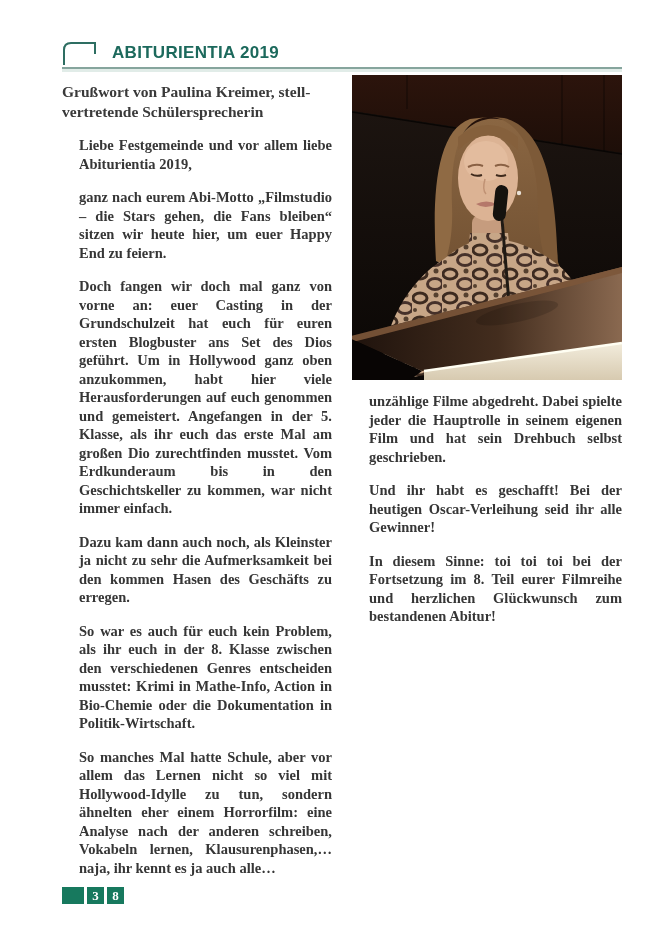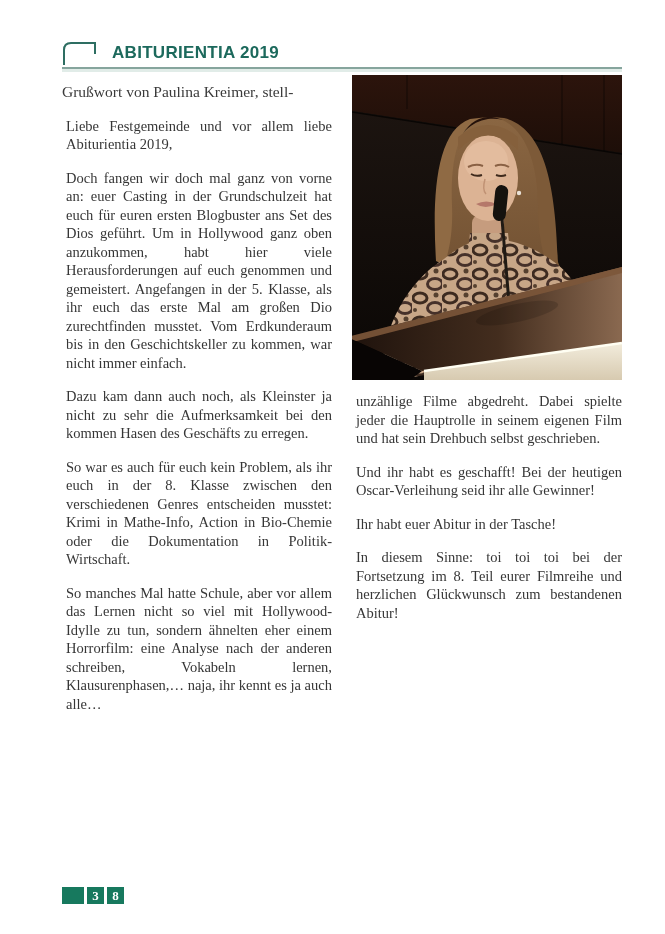--- a/index.html
+++ b/index.html
@@ -37,31 +37,32 @@
     left: 62px; top: 75px;
     width: 560px;
     display: flex;
     gap: 20px;
   }
   .col { width: 270px; }
 
   .article-heading {
     margin: 7px 0 15px 0;
     font-size: 15.5px;
-    font-weight: normal;
+    font-weight: bold;
     line-height: 19.5px;
     color: #3a3a3a;
   }
   .article-heading span { display: block; }
 
   .body-par {
-    margin: 0 0 15px 4px;
+    margin: 0 0 15px 17px;
     font-size: 14.5px;
     line-height: 18.5px;
     text-align: justify;
+    font-weight: bold;
   }
   .body-par:last-child { margin-bottom: 0; }
 
   .photo-figure {
     margin: 0 0 12px 0;
     width: 270px; height: 305px;
     line-height: 0;
   }
 
   
@@ -95,22 +96,24 @@
       <path d="M2,25 L2,10 Q2,3 9,3 L33,3 L33,14" fill="none" stroke="#2e6e62" stroke-width="2"></path>
     </svg>
     <h1 class="page-title">ABITURIENTIA 2019</h1>
   </div>
 
   <div class="columns">
 
     <div class="col">
       <h2 class="article-heading">
         <span>Grußwort von Paulina Kreimer, stell-</span>
+        <span>vertretende Schülersprecherin</span>
       </h2>
       <p class="body-par">Liebe Festgemeinde und vor allem liebe Abiturientia 2019,</p>
+      <p class="body-par">ganz nach eurem Abi-Motto „Filmstudio – die Stars gehen, die Fans bleiben“ sitzen wir heute hier, um euer Happy End zu feiern.</p>
       <p class="body-par">Doch fangen wir doch mal ganz von vorne an: euer Casting in der Grundschulzeit hat euch für euren ersten Blogbuster ans Set des Dios geführt. Um in Hollywood ganz oben anzukommen, habt hier viele Herausforderungen auf euch genommen und gemeistert. Angefangen in der 5. Klasse, als ihr euch das erste Mal am großen Dio zurechtfinden musstet. Vom Erdkunderaum bis in den Geschichtskeller zu kommen, war nicht immer einfach.</p>
       <p class="body-par">Dazu kam dann auch noch, als Kleinster ja nicht zu sehr die Aufmerksamkeit bei den kommen Hasen des Geschäfts zu erregen.</p>
       <p class="body-par">So war es auch für euch kein Problem, als ihr euch in der 8. Klasse zwischen den verschiedenen Genres entscheiden musstet: Krimi in Mathe-Info, Action in Bio-Chemie oder die Dokumentation in Politik-Wirtschaft.</p>
       <p class="body-par">So manches Mal hatte Schule, aber vor allem das Lernen nicht so viel mit Hollywood-Idylle zu tun, sondern ähnelten eher einem Horrorfilm: eine Analyse nach der anderen schreiben, Vokabeln lernen, Klausurenphasen,… naja, ihr kennt es ja auch alle…</p>
     </div>
 
     <div class="col">
 
       <figure class="photo-figure">
         <svg width="270" height="305" viewBox="0 0 270 305">
@@ -181,21 +184,20 @@
           <ellipse cx="165" cy="238" rx="42" ry="9" fill="#000000" opacity="0.15" transform="rotate(-12 165 238)"></ellipse>
           <polygon points="-5,262 70,296 58,305 0,305 0,262" fill="#080504"></polygon>
 
           <polygon points="72,296 270,268 270,305 72,305" fill="url(#baseGrad)"></polygon>
           <path d="M72,296 L270,268" stroke="#fffef2" stroke-width="2.5"></path>
         </svg>
       </figure>
 
       <p class="body-par">unzählige Filme abgedreht. Dabei spielte jeder die Hauptrolle in seinem eigenen Film und hat sein Drehbuch selbst geschrieben.</p>
       <p class="body-par">Und ihr habt es geschafft! Bei der heutigen Oscar-Verleihung seid ihr alle Gewinner!</p>
-      <p class="body-par">Ihr habt euer Abitur in der Tasche!</p>
       <p class="body-par">In diesem Sinne: toi toi toi bei der Fortsetzung im 8. Teil eurer Filmreihe und herzlichen Glückwunsch zum bestandenen Abitur!</p>
     </div>
   </div>
 
   <div class="footer">
     <span class="pagebox solid"></span>
     <span class="pagebox digit">3</span>
     <span class="pagebox digit">8</span>
   </div>
 

